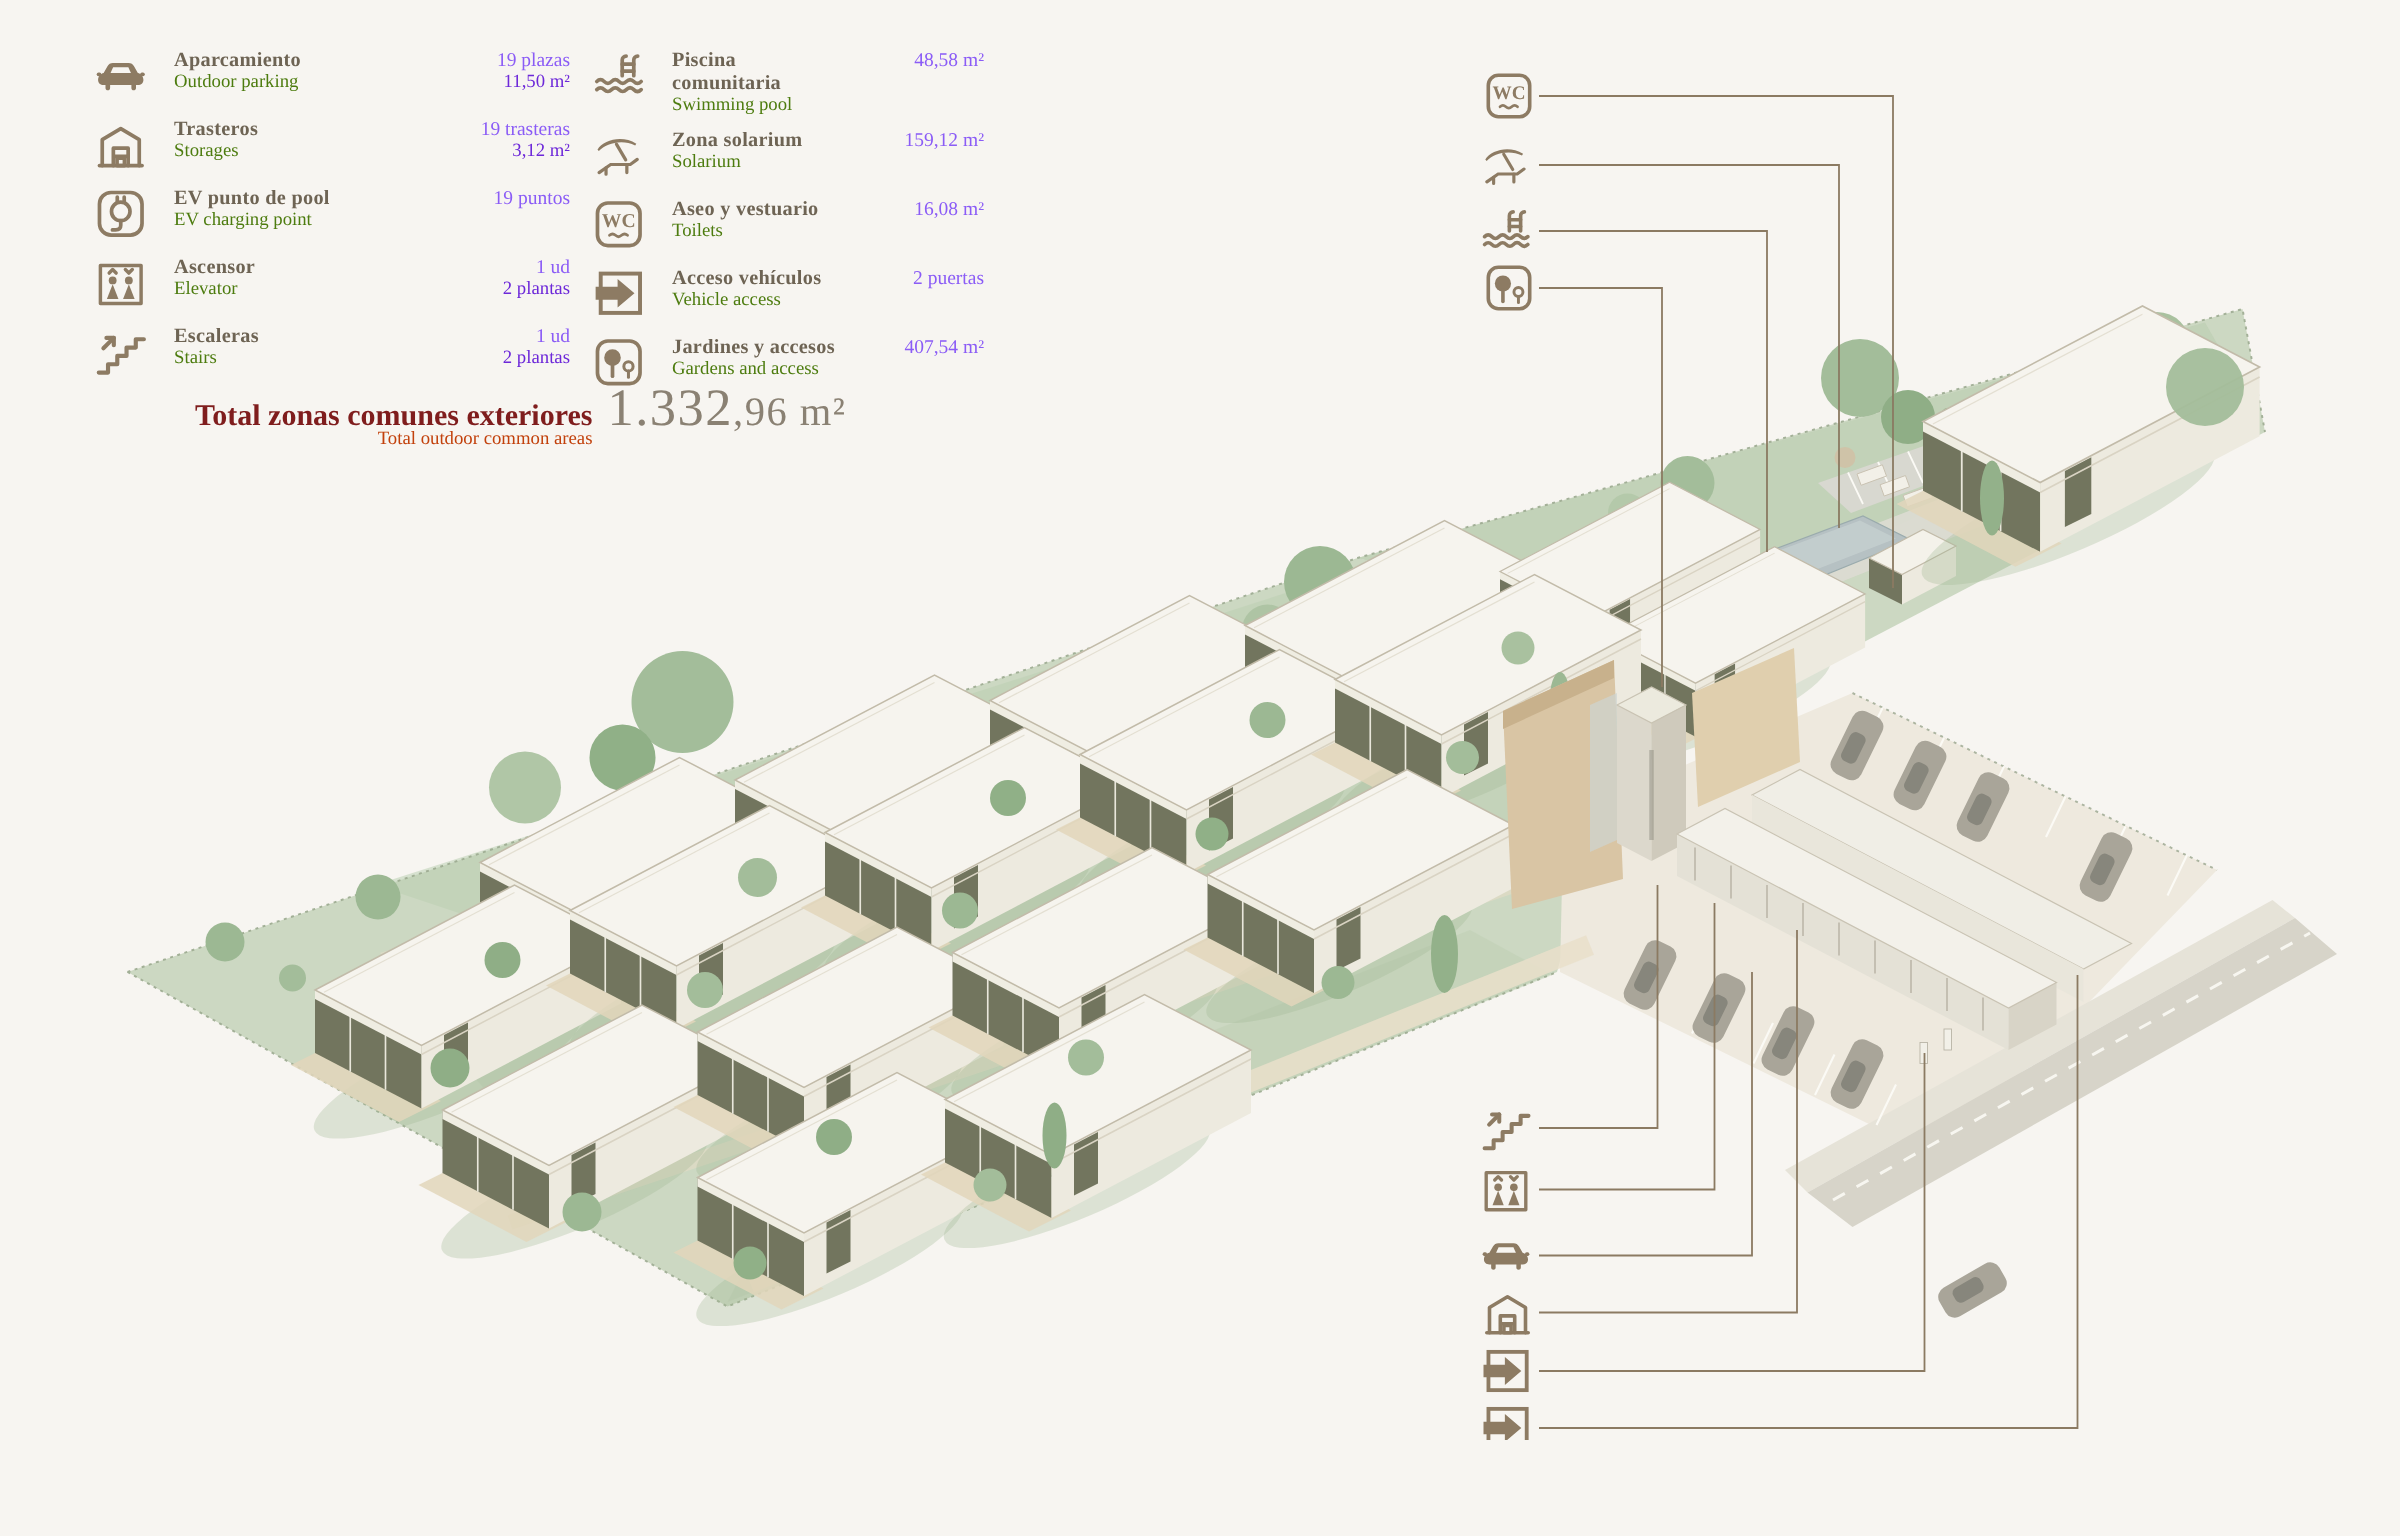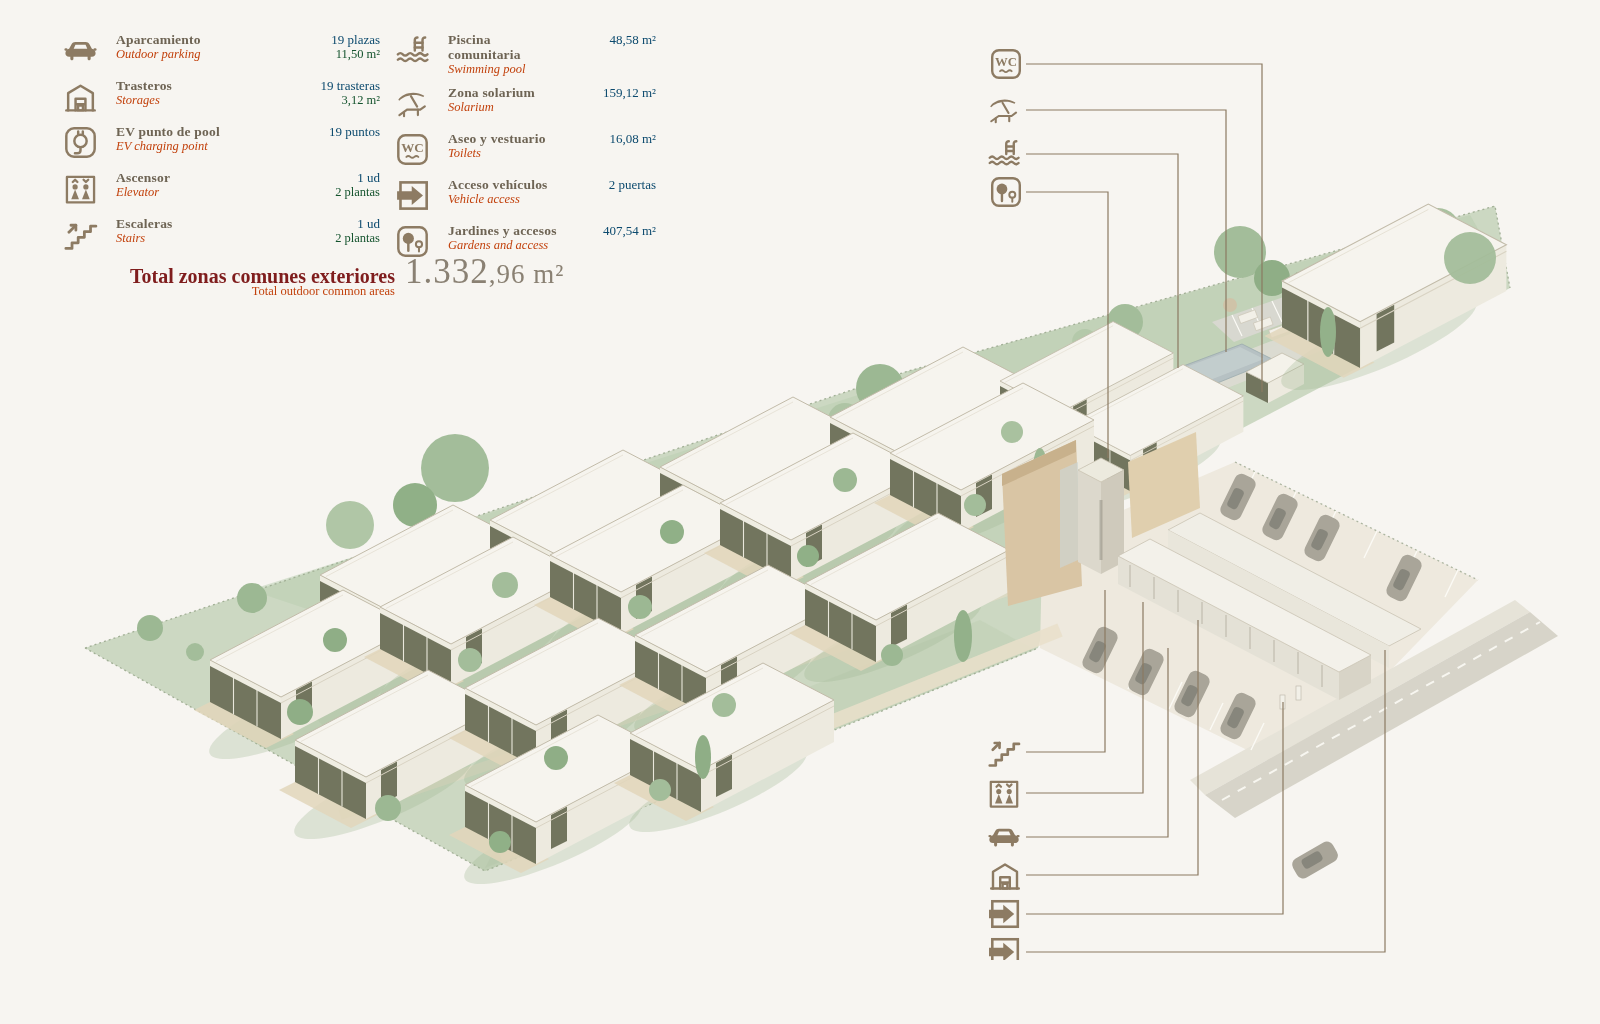--- a/index.html
+++ b/index.html
@@ -7,25 +7,25 @@
          background:#f7f5f1;font-family:"Liberation Serif",serif;}
   .site{position:absolute;left:0;top:0;width:1600px;height:1024px;}
 
   
   .legend{position:absolute;left:62px;top:32px;width:580px;display:grid;
           grid-template-columns:318px 262px;column-gap:14px;}
   .lcol{display:flex;flex-direction:column;row-gap:9px;}
   .lrow{display:grid;grid-template-columns:46px 1fr auto;column-gap:8px;align-items:start;}
   .licon{width:37px;height:37px;color:#8d7b63;flex:none;}
   .lnames .es{font-weight:700;font-size:13.5px;line-height:15px;color:#6e6454;letter-spacing:.2px;}
-  .lnames .en{font-size:12.5px;line-height:14px;color:#c2410c;font-style:italic;}
+  .lnames .en{font-size:12.5px;line-height:14px;color:#4d7c0f;}
   .lvals{text-align:right;min-width:82px;}
-  .lvals .v1{font-size:13px;line-height:15px;color:#0c4a6e;}
+  .lvals .v1{font-size:13px;line-height:15px;color:#8b5cf6;}
   .lvals .v2{font-size:12.5px;line-height:14px;color:#ab a192;}
-  .lvals .v2{color:#14532d;}
+  .lvals .v2{color:#6d28d9;}
   .total{position:absolute;left:130px;top:252px;display:flex;align-items:baseline;gap:10px;}
   .total-labels{text-align:right;}
   .total-labels .es{font-weight:700;font-size:20px;line-height:16px;color:#7f1d1d;}
   .total-labels .en{font-size:12.5px;line-height:15px;color:#c2410c;}
   .total-num{font-size:35px;color:#8a8173;letter-spacing:1px;}
   .total-num .small{font-size:27px;}
 
   
   .callout{position:absolute;width:36px;height:36px;color:#8d7b63;}
   .callout svg{width:100%;height:100%;}

